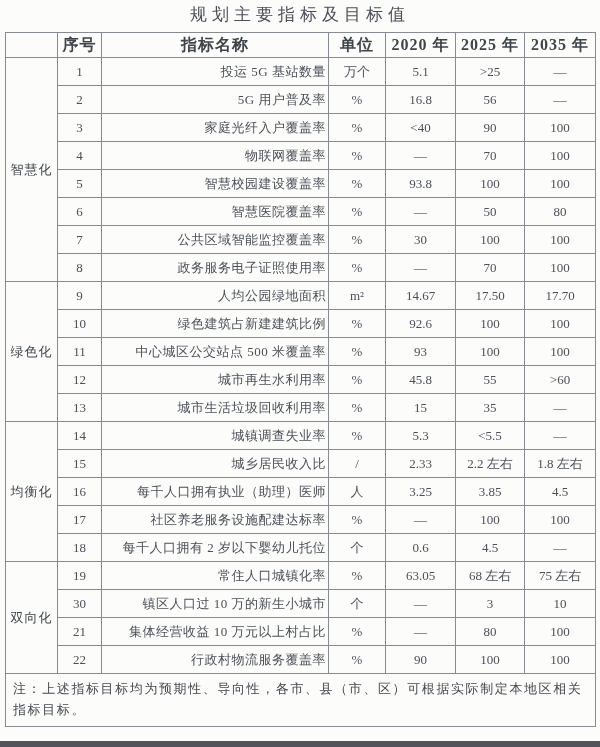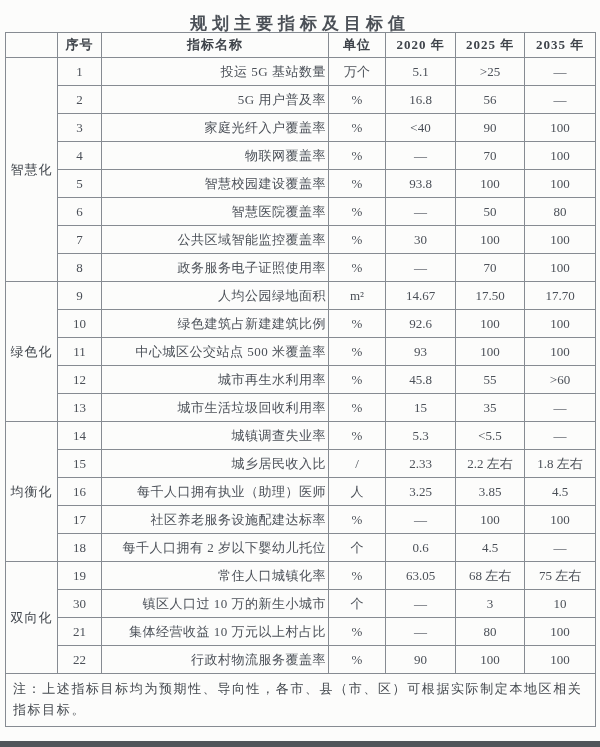--- a/index.html
+++ b/index.html
@@ -8,24 +8,24 @@
     height: 747px;
     background: #fcfcfb;
     font-family: "Liberation Serif", "DejaVu Serif", serif;
     color: #474c54;
     position: relative;
     overflow: hidden;
   }
   .page-title {
     text-align: center;
     font-size: 17px;
-    font-weight: bold;
+    font-weight: normal;
     letter-spacing: 5px;
     color: #4b5057;
-    padding-top: 12px;
+    padding-top: 3px;
     height: 32px;
     box-sizing: border-box;
   }
   table.main-table {
     border-collapse: collapse;
     table-layout: fixed;
     width: 590px;
     margin-left: 5px;
     font-size: 13px;
   }
@@ -34,21 +34,21 @@
     text-align: center;
     vertical-align: middle;
     padding: 0 2px;
     color: #4b5058;
     overflow: hidden;
     white-space: nowrap;
   }
   .main-table thead th {
     height: 24px;
     font-weight: bold;
-    font-size: 13px;
+    font-size: 16px;
     letter-spacing: 1px;
     color: #3f444b;
   }
   .main-table tbody td { height: 27px; }
   .main-table td.name {
     text-align: right;
     padding-left: 9px;
     letter-spacing: 0.5px;
   }
   .main-table td.group-cell {

